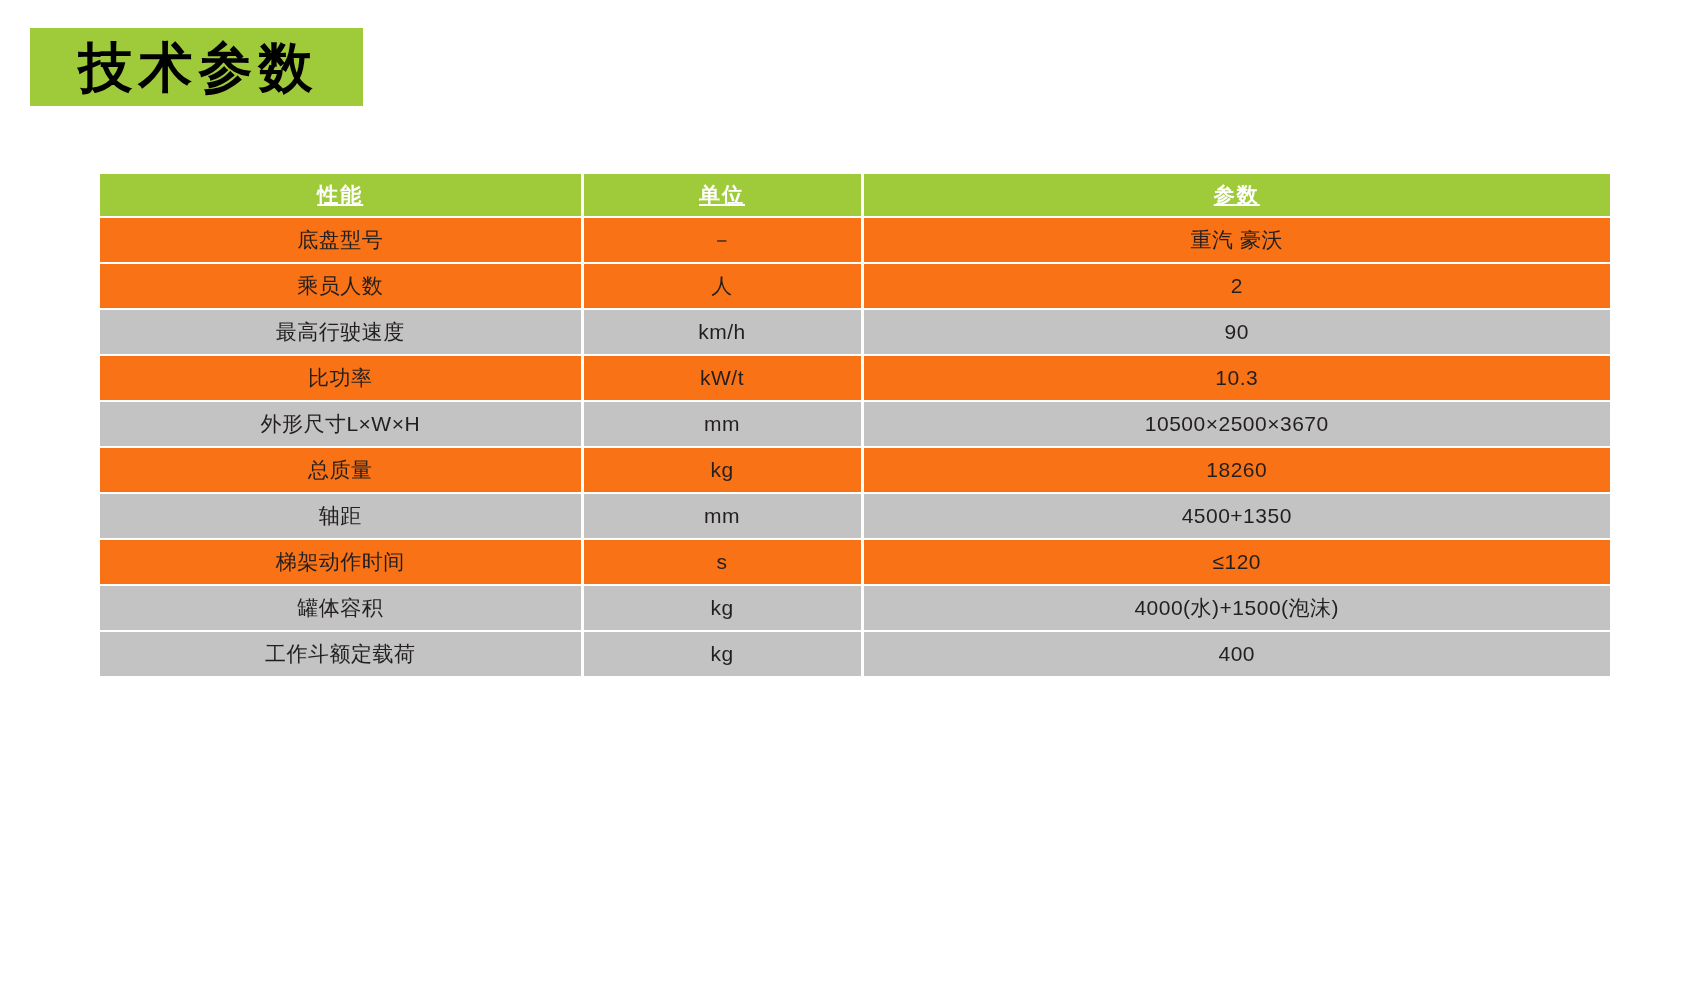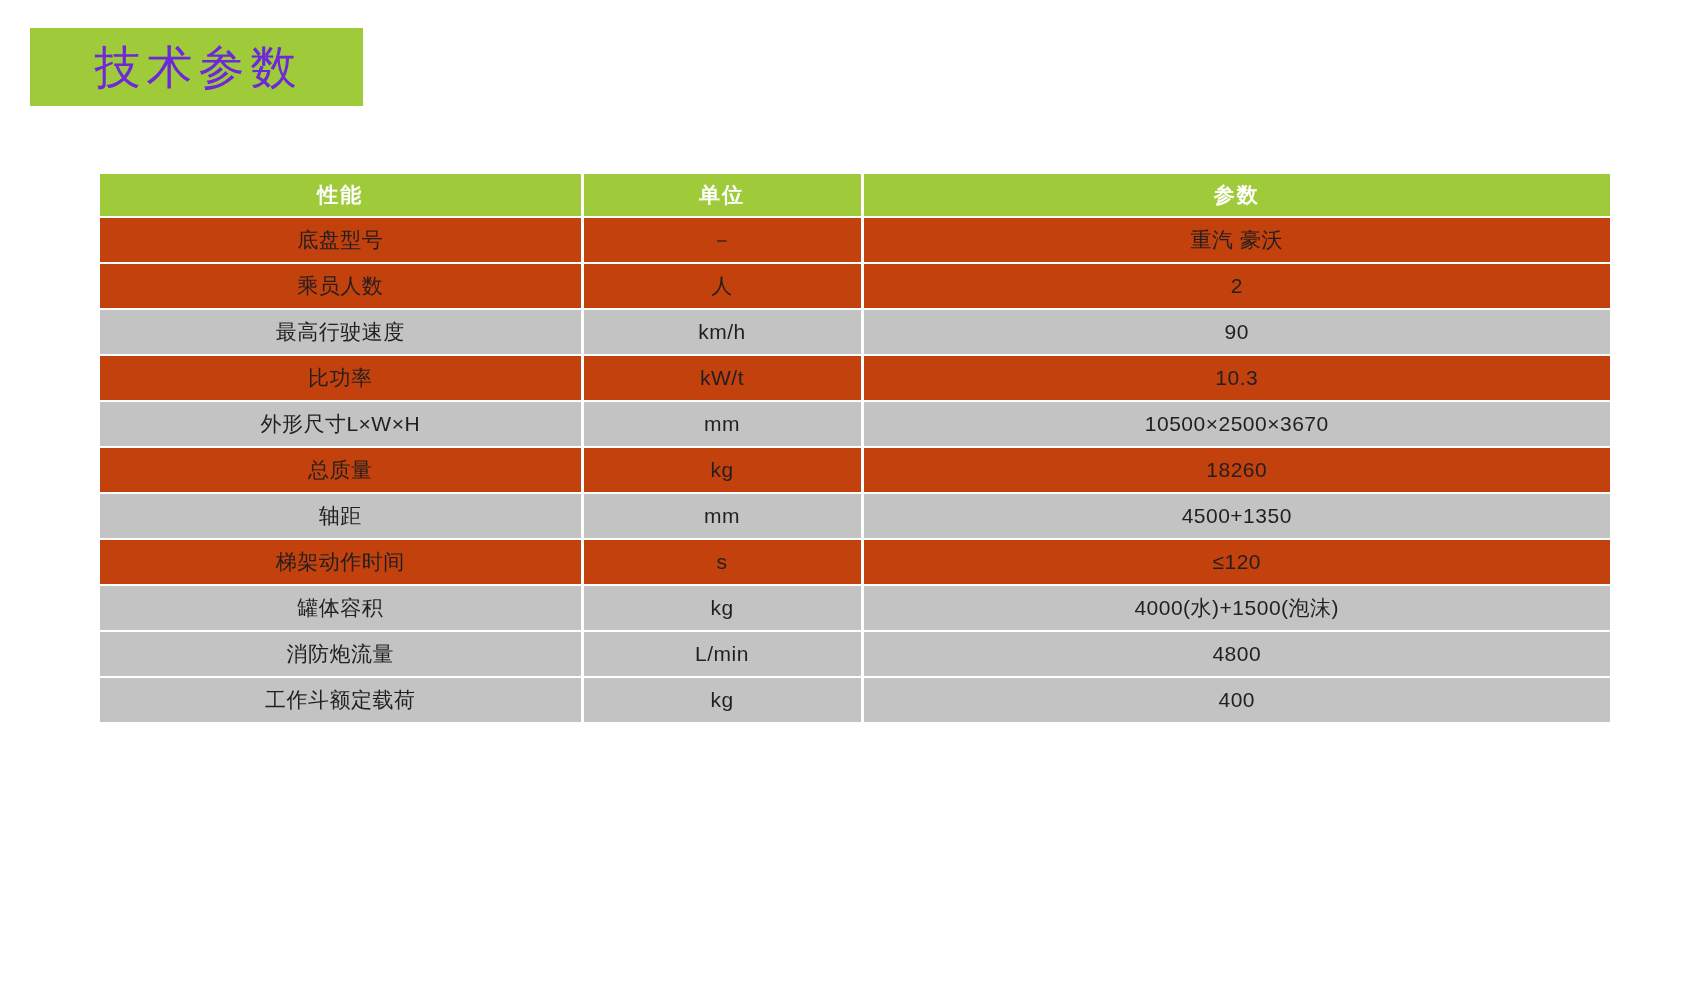--- a/index.html
+++ b/index.html
@@ -27,23 +27,23 @@
     left: 30px;
     top: 28px;
     width: 333px;
     height: 78px;
     background: #9fcb3b;
     display: flex;
     align-items: center;
     justify-content: center;
   }
   .title-banner .title-text {
-    color: #6d28d9;
-    font-size: 46px;
-    font-weight: normal;
+    color: #000000;
+    font-size: 54px;
+    font-weight: bold;
     letter-spacing: 6px;
     line-height: 1;
     padding-left: 4px;
   }
 
   
   .spec-table-wrap {
     position: absolute;
     left: 100px;
     top: 174px;
@@ -61,35 +61,36 @@
   table.spec-table thead th {
     background: #9fcb3b;
     color: #ffffff;
     font-size: 21px;
     font-weight: bold;
     letter-spacing: 2px;
     height: 42px;
     padding: 0;
     text-align: center;
     border: none;
+    text-decoration: underline;
   }
 
   table.spec-table tbody td {
     height: 44px;
     padding: 0 6px;
     text-align: center;
     font-size: 21px;
     color: #231f20;
     border: none;
     white-space: nowrap;
     letter-spacing: 0.5px;
   }
 
   
-  tbody tr.odd td  { background: #c2410c; }
+  tbody tr.odd td  { background: #f97316; }
   tbody tr.even td { background: #c3c3c3; }
 
   
   table.spec-table tbody td.cell-perf,
   table.spec-table tbody td.cell-unit {
     border-right: 3px solid #ffffff;
   }
   table.spec-table thead th.head-perf,
   table.spec-table thead th.head-unit {
     border-right: 3px solid #ffffff;
@@ -164,25 +165,20 @@
           <td class="cell-perf">梯架动作时间</td>
           <td class="cell-unit">s</td>
           <td class="cell-param">≤120</td>
         </tr>
         <tr class="even">
           <td class="cell-perf">罐体容积</td>
           <td class="cell-unit">kg</td>
           <td class="cell-param">4000(水)+1500(泡沫)</td>
         </tr>
         <tr class="even">
-          <td class="cell-perf">消防炮流量</td>
-          <td class="cell-unit">L/min</td>
-          <td class="cell-param">4800</td>
-        </tr>
-        <tr class="even">
           <td class="cell-perf">工作斗额定载荷</td>
           <td class="cell-unit">kg</td>
           <td class="cell-param">400</td>
         </tr>
       </tbody>
     </table>
   </div>
 
 </div>
 

